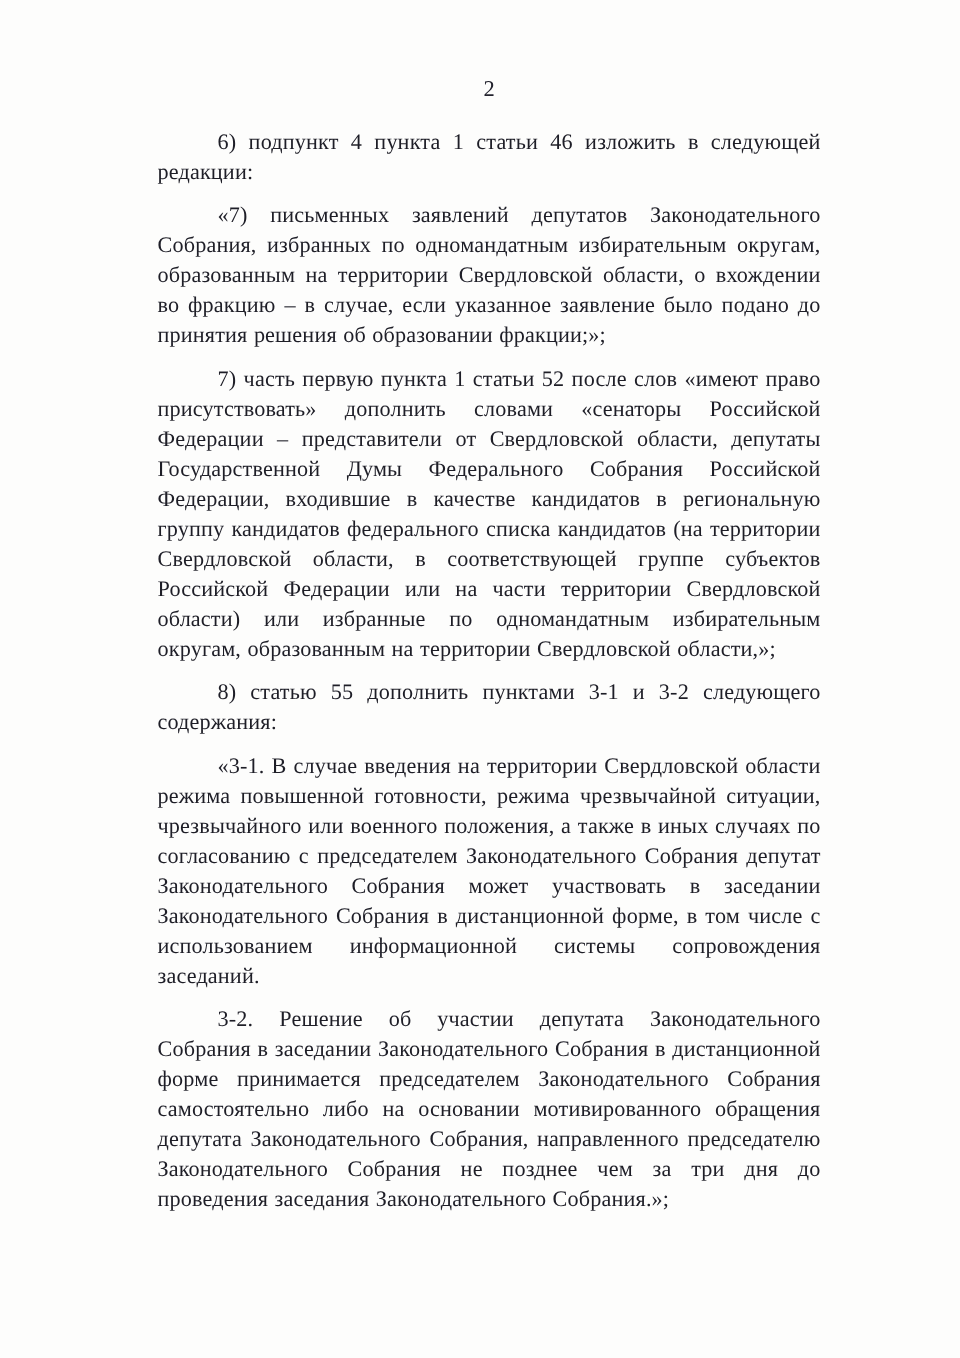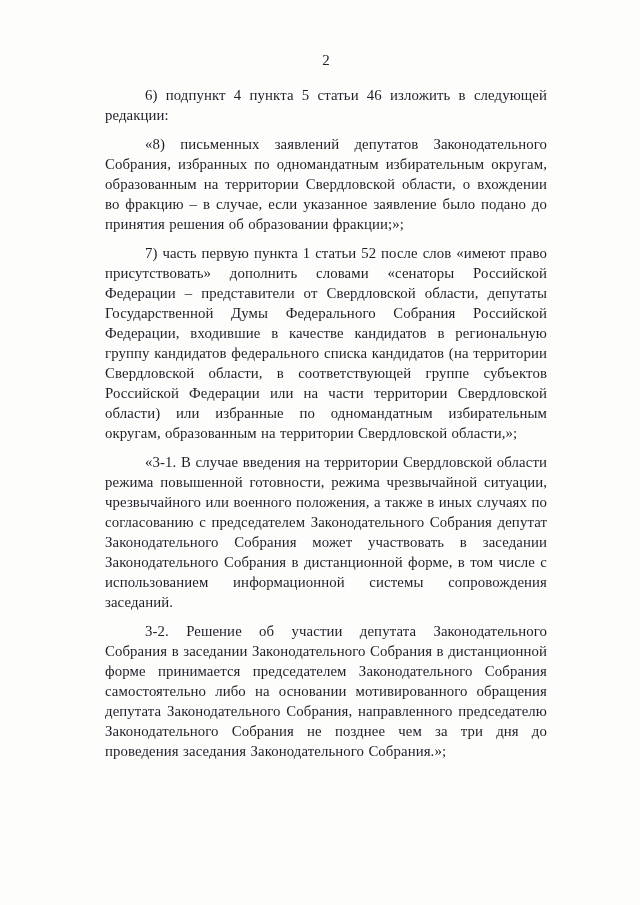--- a/index.html
+++ b/index.html
@@ -42,20 +42,21 @@
     margin-bottom: 0;
   }
 </style>
 </head>
 <body>
 
 <div class="page">
   <div class="page-number">2</div>
 
   <div class="text-block">
-    <p class="para">6) подпункт 4 пункта 5 статьи 46 изложить в следующей редакции:</p>
-    <p class="para">«8) письменных заявлений депутатов Законодательного Собрания, избранных по одномандатным избирательным округам, образованным на территории Свердловской области, о вхождении во фракцию – в случае, если указанное заявление было подано до принятия решения об образовании фракции;»;</p>
+    <p class="para">6) подпункт 4 пункта 1 статьи 46 изложить в следующей редакции:</p>
+    <p class="para">«7) письменных заявлений депутатов Законодательного Собрания, избранных по одномандатным избирательным округам, образованным на территории Свердловской области, о вхождении во фракцию – в случае, если указанное заявление было подано до принятия решения об образовании фракции;»;</p>
     <p class="para">7) часть первую пункта 1 статьи 52 после слов «имеют право присутствовать» дополнить словами «сенаторы Российской Федерации – представители от Свердловской области, депутаты Государственной Думы Федерального Собрания Российской Федерации, входившие в качестве кандидатов в региональную группу кандидатов федерального списка кандидатов (на территории Свердловской области, в соответствующей группе субъектов Российской Федерации или на части территории Свердловской области) или избранные по одномандатным избирательным округам, образованным на территории Свердловской области,»;</p>
+    <p class="para">8) статью 55 дополнить пунктами 3-1 и 3-2 следующего содержания:</p>
     <p class="para">«3-1. В случае введения на территории Свердловской области режима повышенной готовности, режима чрезвычайной ситуации, чрезвычайного или военного положения, а также в иных случаях по согласованию с председателем Законодательного Собрания депутат Законодательного Собрания может участвовать в заседании Законодательного Собрания в дистанционной форме, в том числе с использованием информационной системы сопровождения заседаний.</p>
     <p class="para">3-2. Решение об участии депутата Законодательного Собрания в заседании Законодательного Собрания в дистанционной форме принимается председателем Законодательного Собрания самостоятельно либо на основании мотивированного обращения депутата Законодательного Собрания, направленного председателю Законодательного Собрания не позднее чем за три дня до проведения заседания Законодательного Собрания.»;</p>
 
   </div>
 </div>
 
 </body></html>

